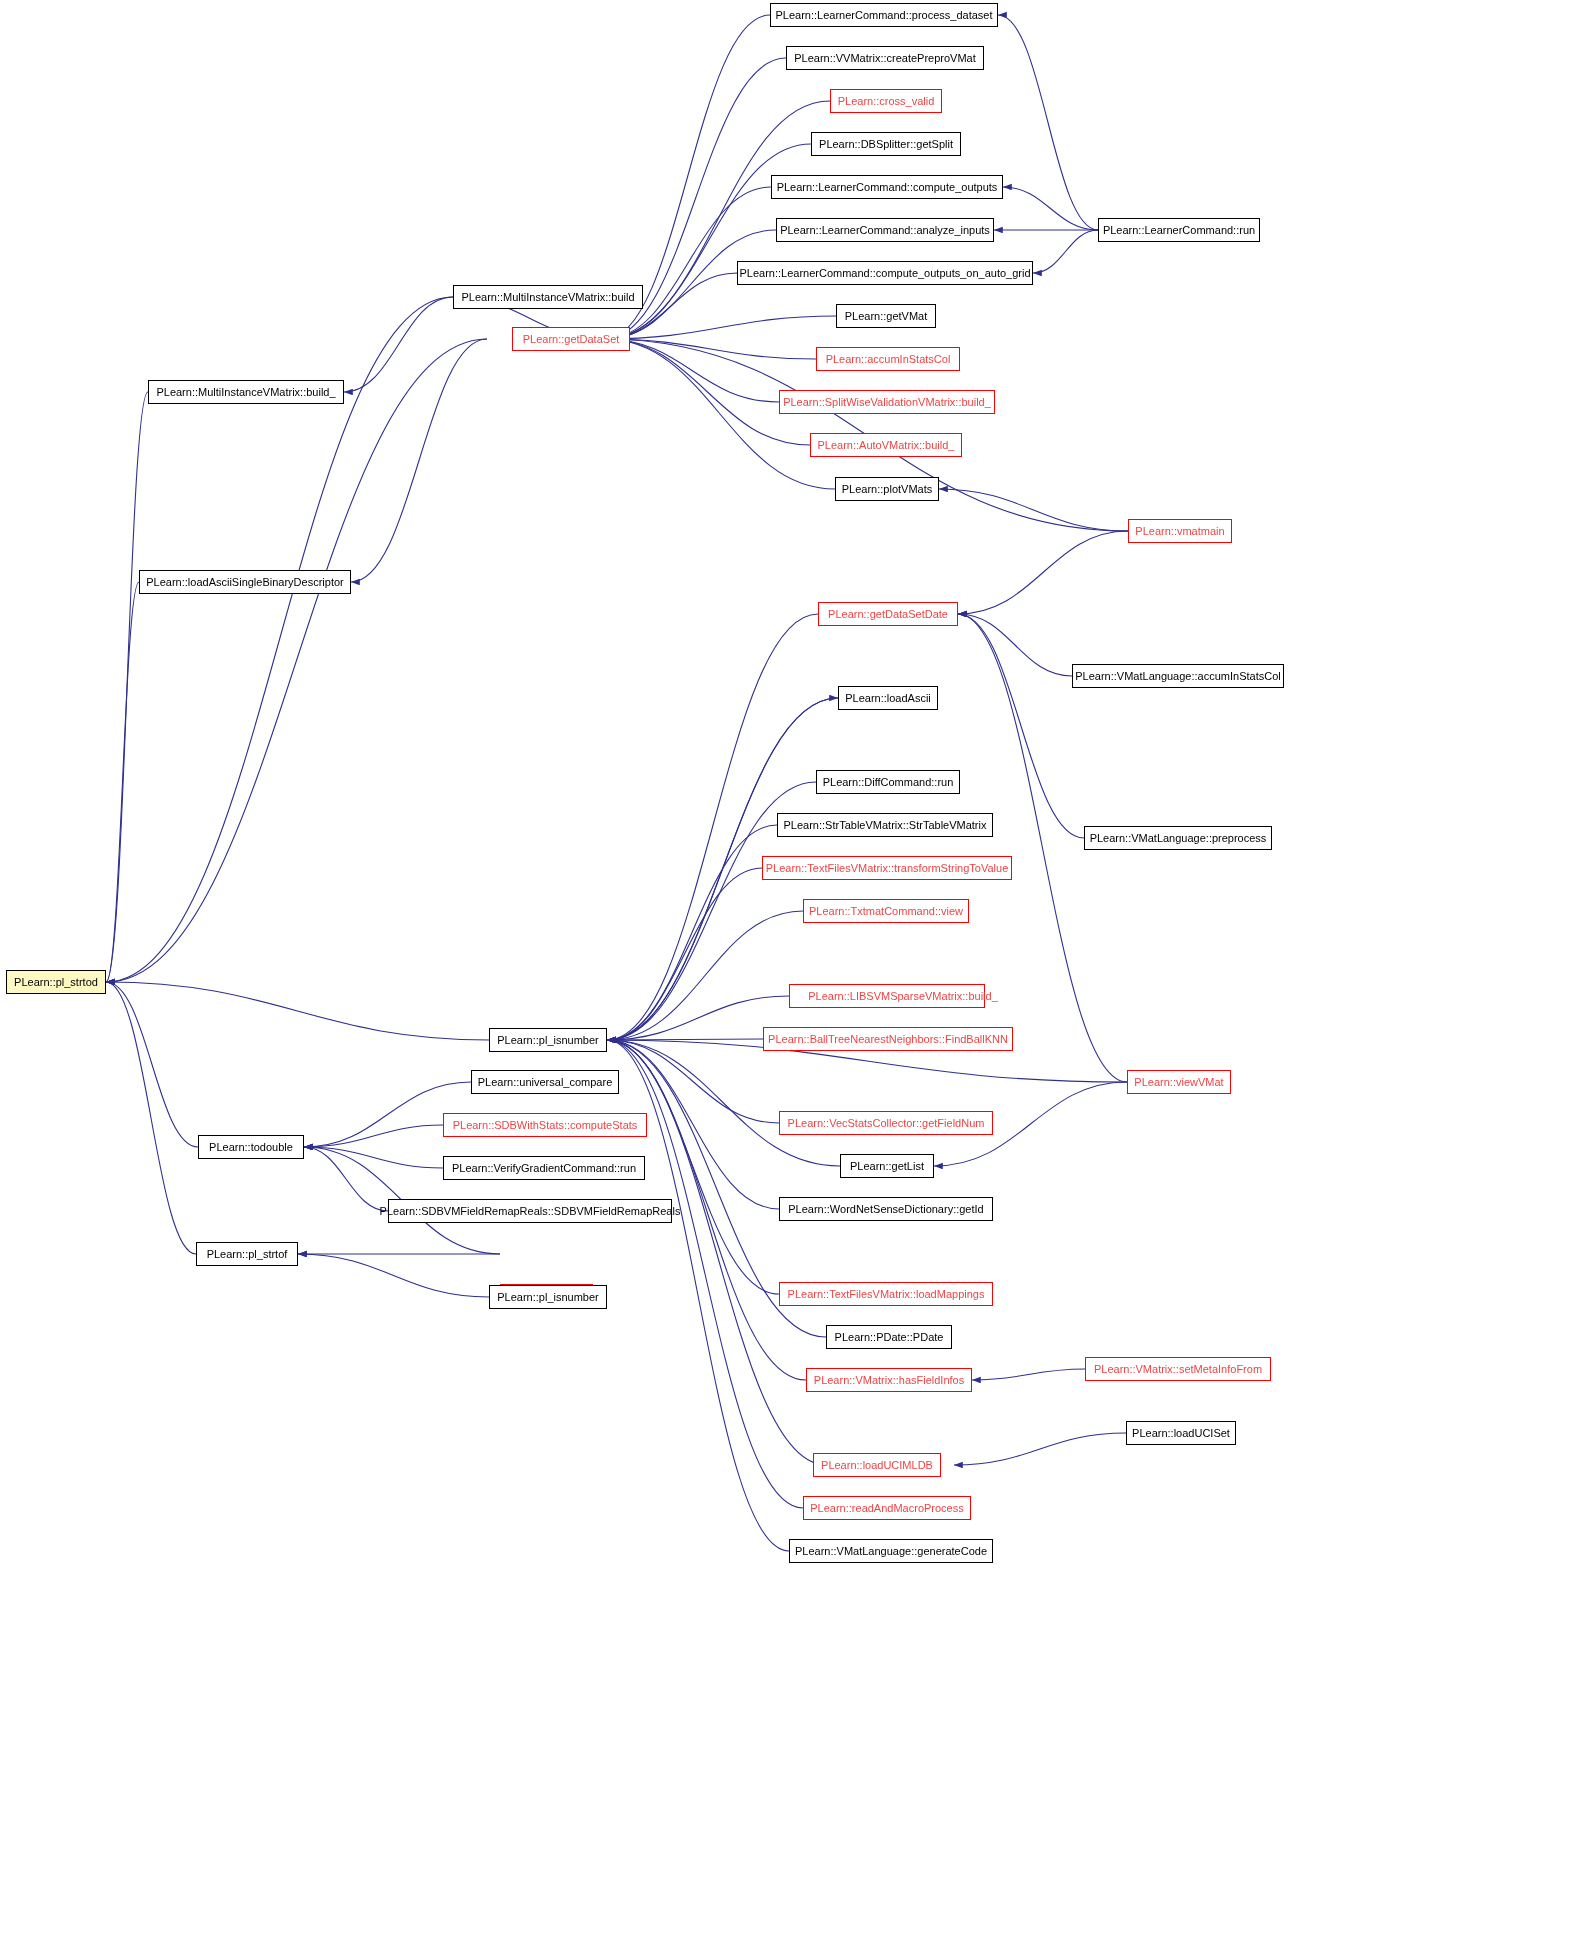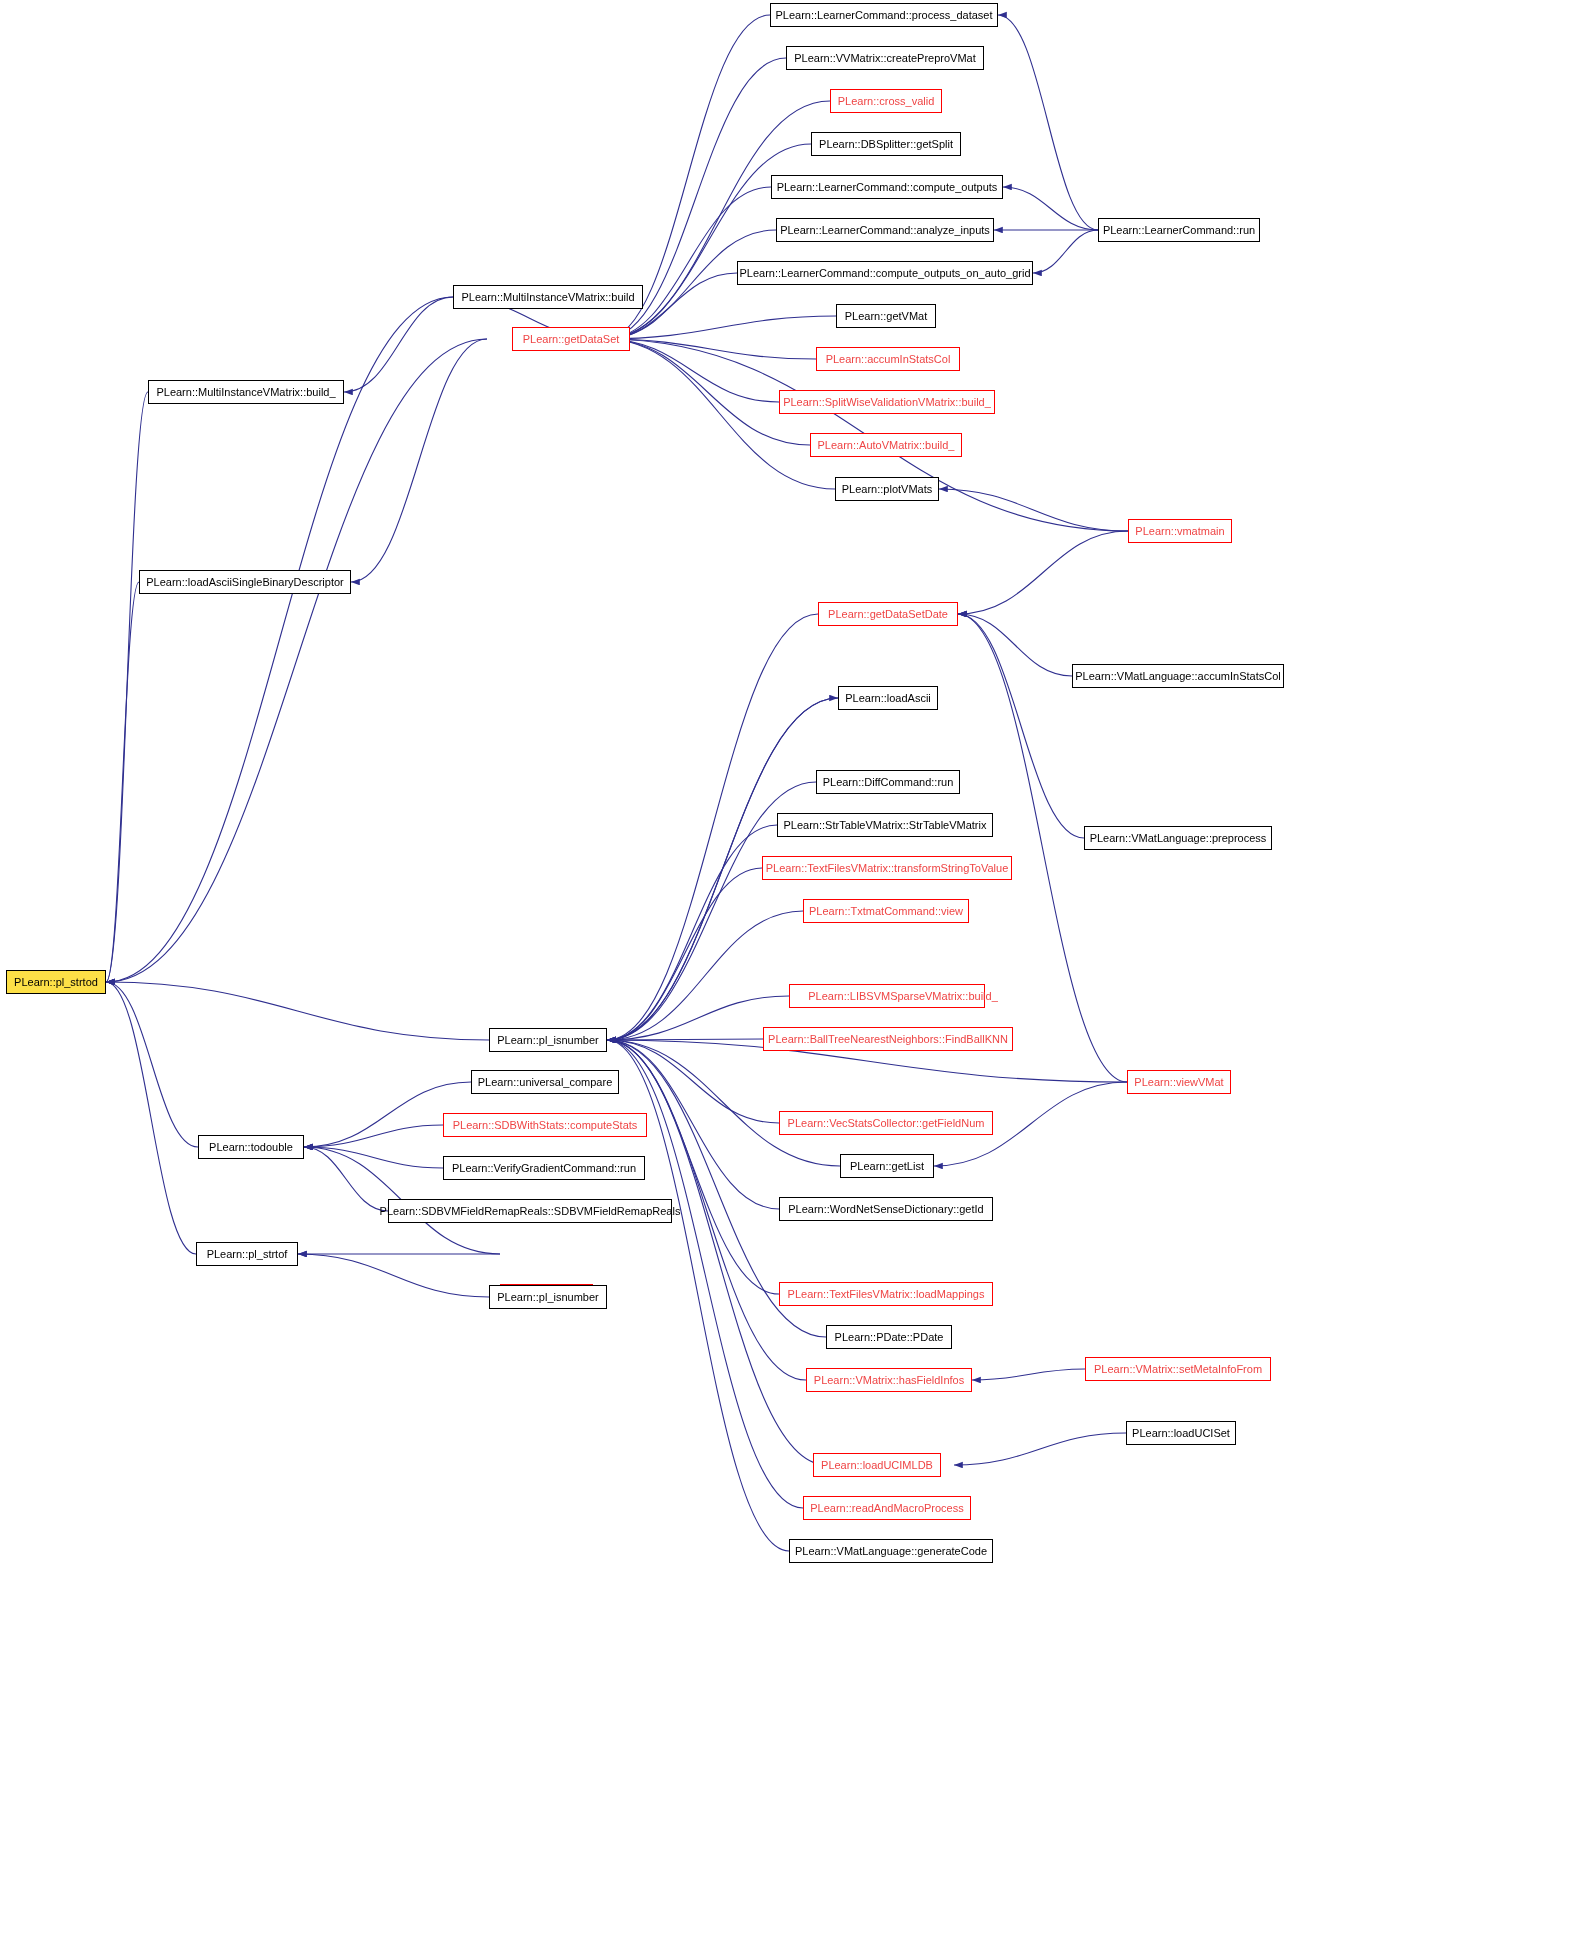--- a/index.html
+++ b/index.html
@@ -3,21 +3,21 @@
 <meta charset="utf-8">
 <style>
   html,body{margin:0;padding:0;background:#ffffff;}
   body{font-family:"Liberation Sans", sans-serif;}
   #canvas{position:relative;width:1595px;height:1939px;overflow:hidden;background:#fff;}
   #edges{position:absolute;left:0;top:0;width:1595px;height:1939px;}
   .node{position:absolute;box-sizing:border-box;display:flex;align-items:center;justify-content:center;
         background:#ffffff;border:1px solid #000000;font-size:11px;color:#000000;white-space:nowrap;
         padding:0 4px;height:24px;}
   .node.red{border-color:#ff0000;color:#ef4444;}
-  .node.root{background:#fde047;border-color:#000000;color:#000000;}
+  .node.root{background:#fef9c3;border-color:#000000;color:#000000;}
 </style>
 </head>
 <body>
 
 <div id="canvas">
   <svg id="edges" viewBox="0 0 1595 1939">
       <defs>
         <marker id="ah" markerWidth="9" markerHeight="9" refX="8" refY="3" orient="auto" markerUnits="strokeWidth">
           <path d="M0,0 L8,3 L0,6 z" fill="#2f2f8f"></path>
         </marker>

